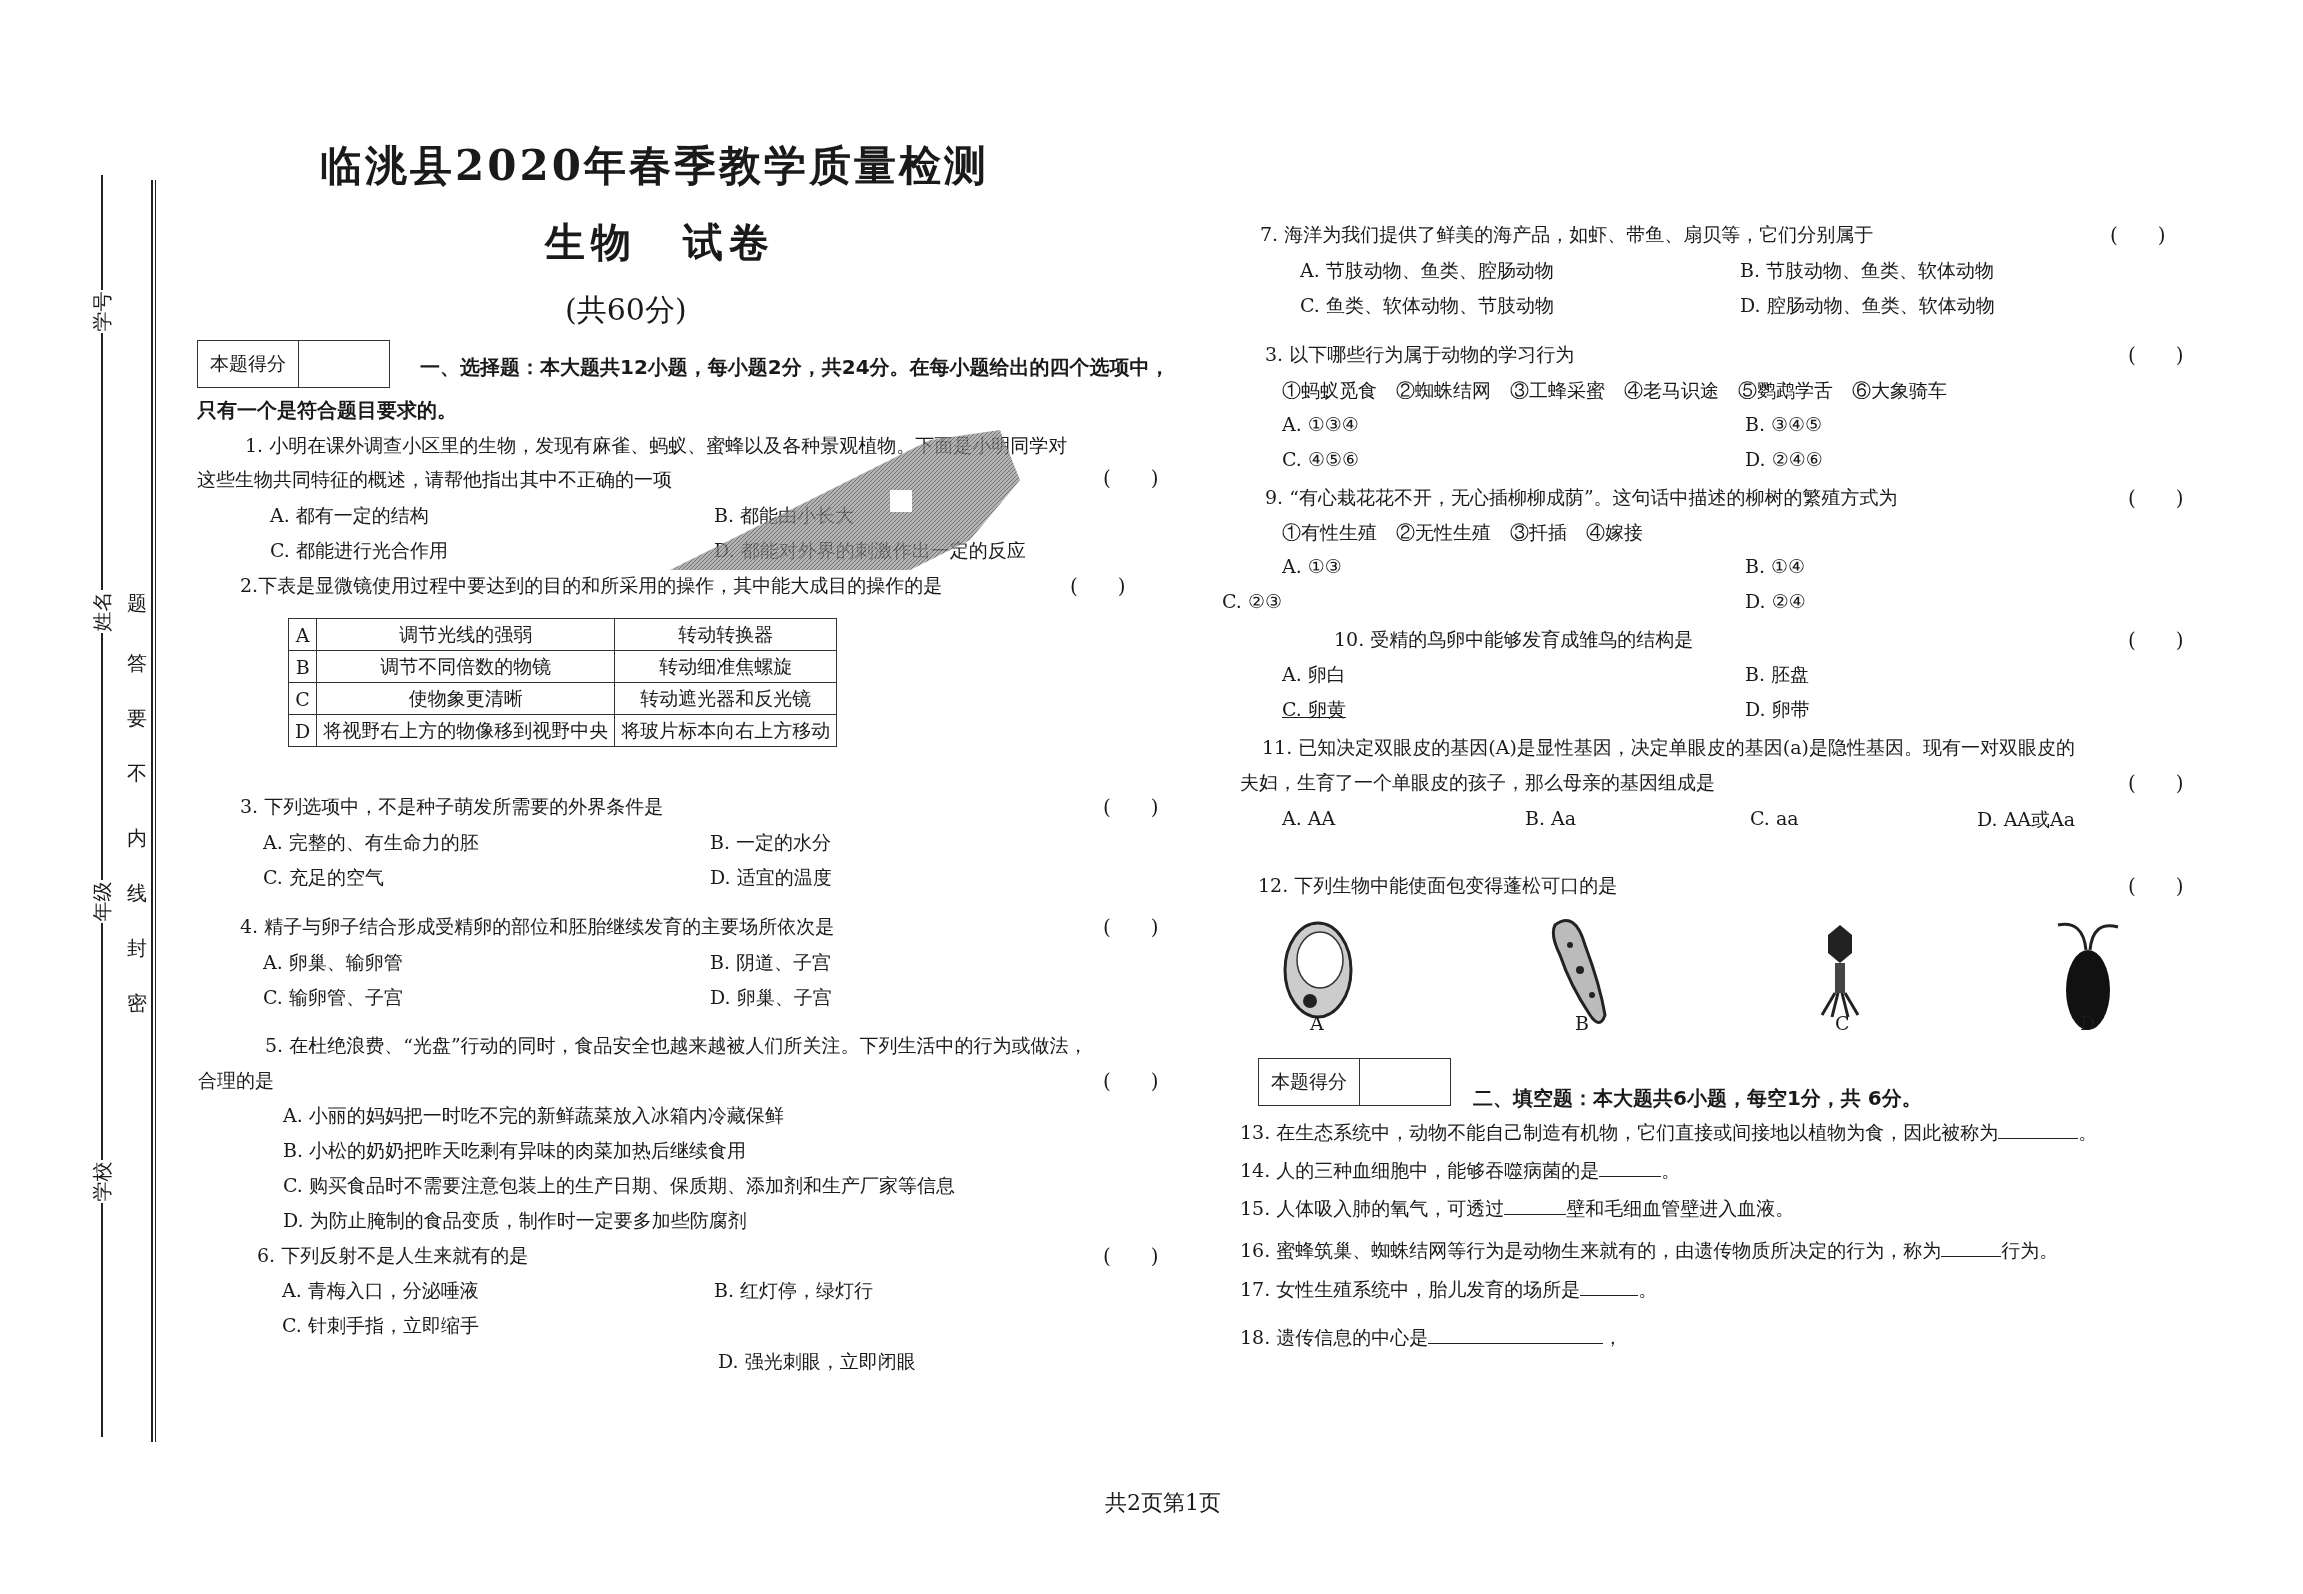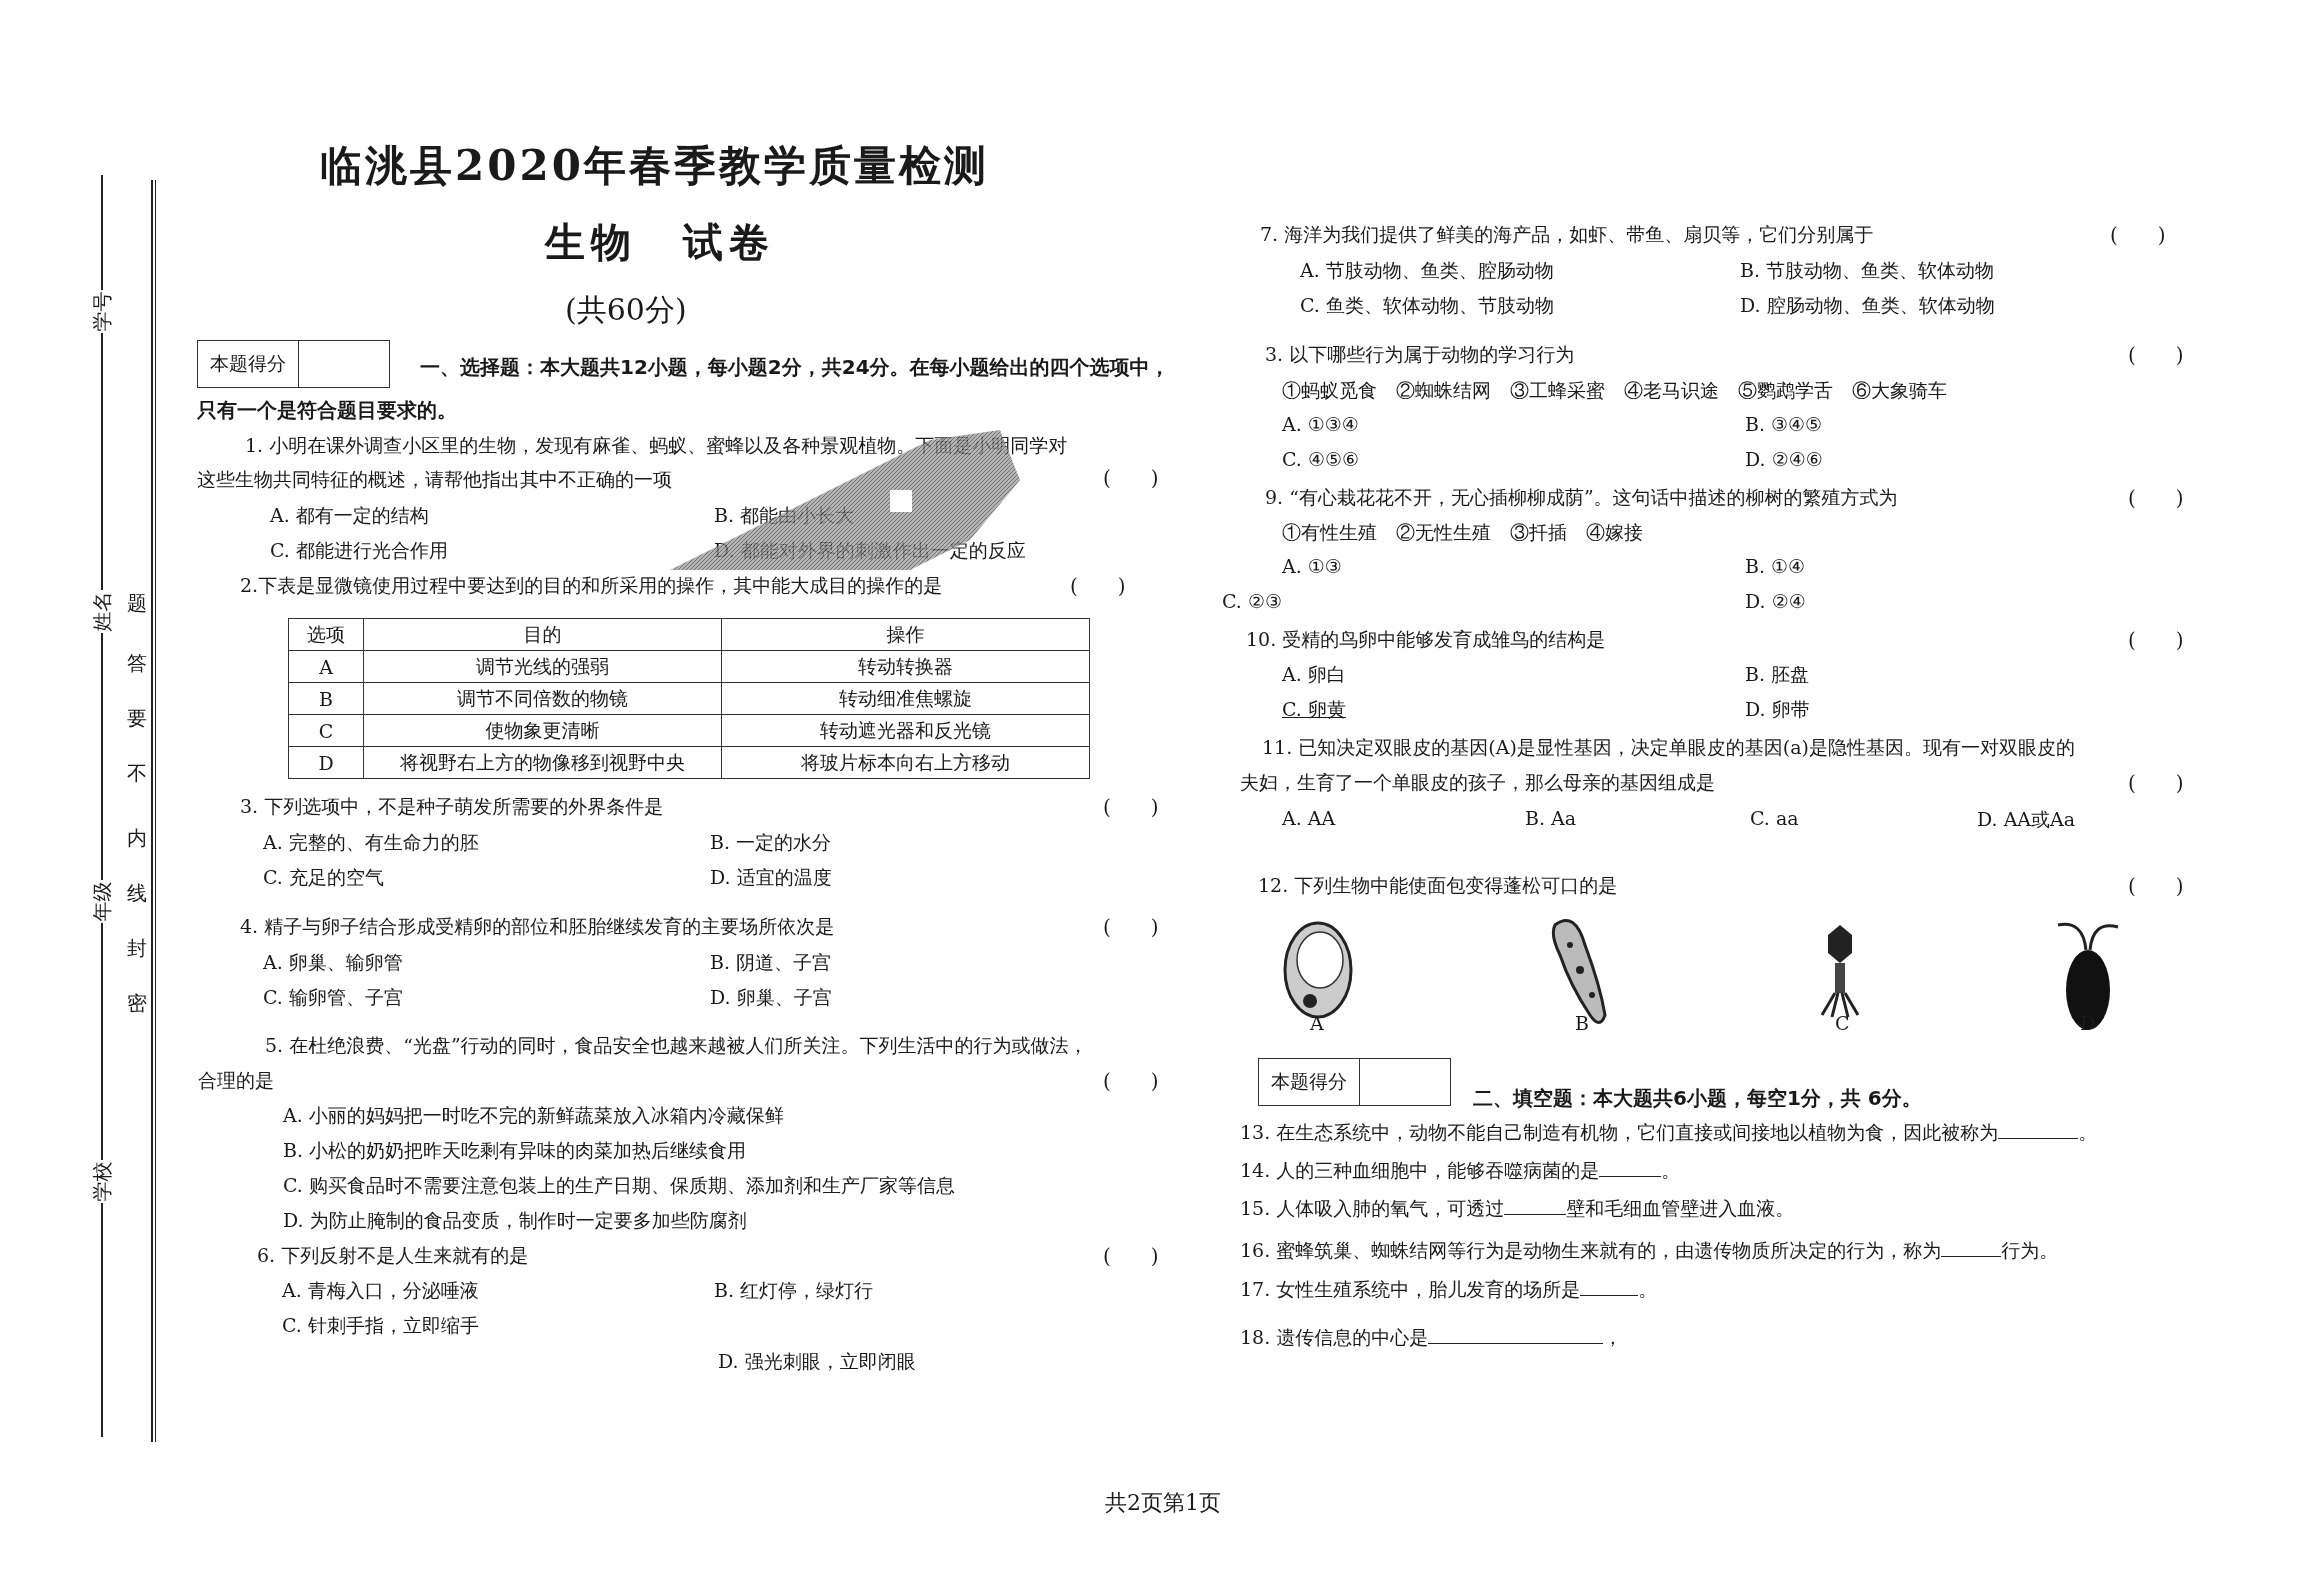--- a/index.html
+++ b/index.html
@@ -94,25 +94,20 @@
     </pattern>
   </defs>
   <polygon points="0,140 260,10 330,0 350,50 300,110 240,140" fill="url(#hatch)" opacity="0.75"></polygon>
   <rect x="220" y="60" width="22" height="22" fill="#fff"></rect>
 </svg>
 
 <div class="q" style="left:240px; top:573px;">2.下表是显微镜使用过程中要达到的目的和所采用的操作，其中能大成目的操作的是</div>
 <div class="paren" style="left:1070px; top:573px;">(　　)</div>
 <table class="micro">
   <tbody>
-      <tr>
-    <th style="width:62px">选项</th>
-    <th style="width:345px">目的</th>
-    <th style="width:355px">操作</th>
-  </tr>
   <tr>
     <td>A</td>
     <td>调节光线的强弱</td>
     <td>转动转换器</td>
   </tr>
   <tr>
     <td>B</td>
     <td>调节不同倍数的物镜</td>
     <td>转动细准焦螺旋</td>
   </tr>
@@ -174,21 +169,21 @@
 <div class="opt" style="left:1745px; top:448px;">D. ②④⑥</div>
 
 <div class="q" style="left:1265px; top:485px;">9. “有心栽花花不开，无心插柳柳成荫”。这句话中描述的柳树的繁殖方式为</div>
 <div class="paren" style="left:2128px; top:485px;">(　　)</div>
 <div class="opt" style="left:1282px; top:520px;">①有性生殖　②无性生殖　③扦插　④嫁接</div>
 <div class="opt" style="left:1282px; top:555px;">A. ①③</div>
 <div class="opt" style="left:1745px; top:555px;">B. ①④</div>
 <div class="opt" style="left:1214px; top:590px;margin-left:8px;">C. ②③</div>
 <div class="opt" style="left:1745px; top:590px;">D. ②④</div>
 
-<div class="q" style="left:1246px; top:627px;">10. 受精的鸟卵中能够发育成雏鸟的结构是</div>
+<div class="q" style="left:1334px; top:627px;">10. 受精的鸟卵中能够发育成雏鸟的结构是</div>
 <div class="paren" style="left:2128px; top:627px;">(　　)</div>
 <div class="opt" style="left:1282px; top:662px;">A. 卵白</div>
 <div class="opt" style="left:1745px; top:662px;">B. 胚盘</div>
 <div class="opt" style="left:1282px; top:697px;text-decoration:underline;">C. 卵黄</div>
 <div class="opt" style="left:1745px; top:697px;">D. 卵带</div>
 
 <div class="q" style="left:1262px; top:735px;">11. 已知决定双眼皮的基因(A)是显性基因，决定单眼皮的基因(a)是隐性基因。现有一对双眼皮的</div>
 <div class="q" style="left:1240px; top:770px;">夫妇，生育了一个单眼皮的孩子，那么母亲的基因组成是</div>
 <div class="paren" style="left:2128px; top:770px;">(　　)</div>
 <div class="opt" style="left:1282px; top:807px;">A.  AA</div>

